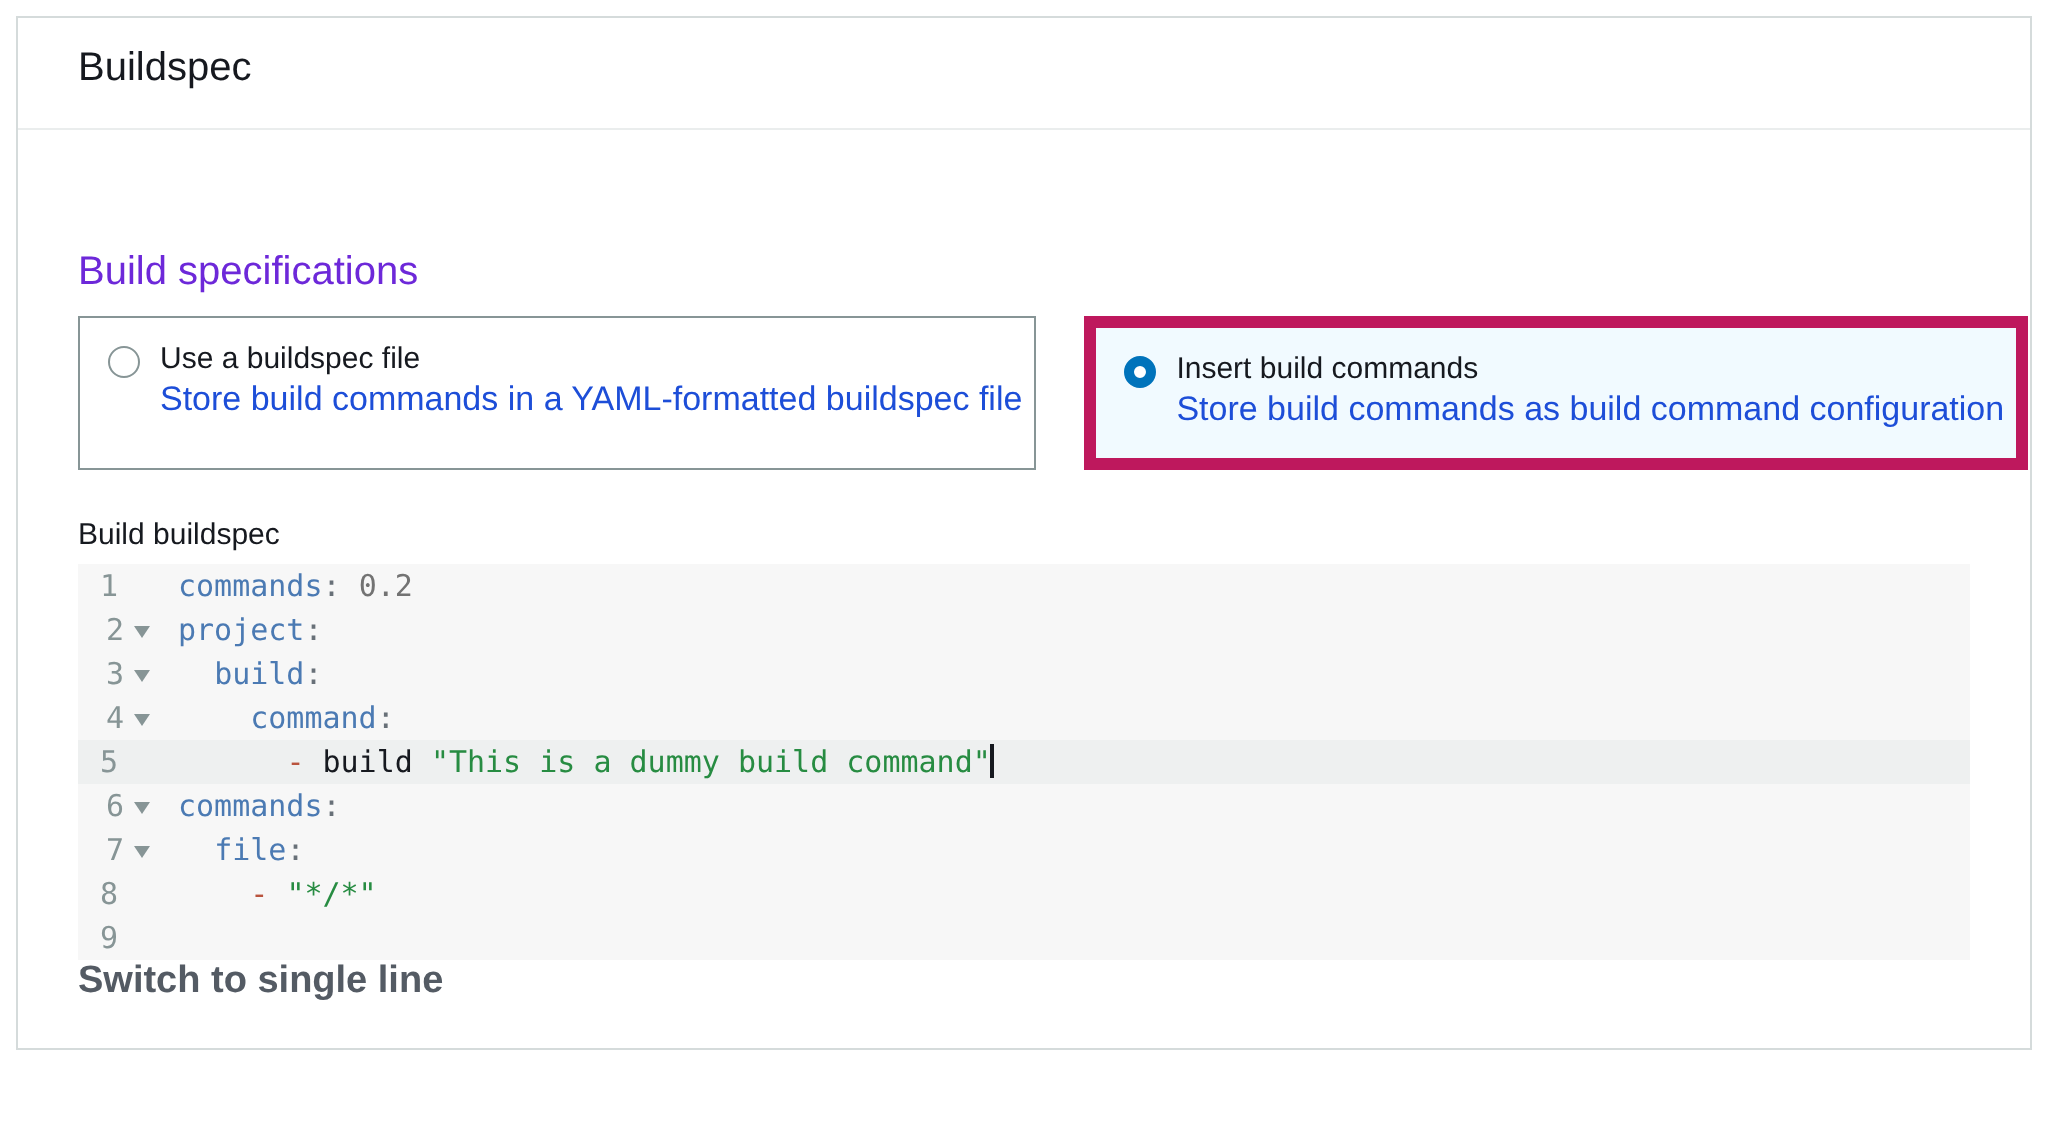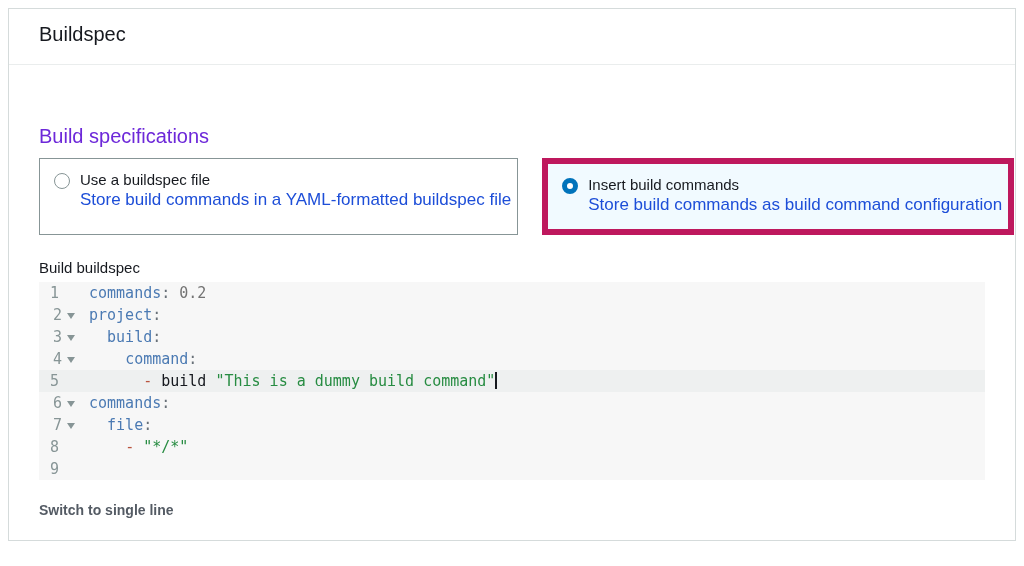--- a/index.html
+++ b/index.html
@@ -130,22 +130,21 @@
   .p  { color: #687078; }     
   .caret {
     display: inline-block;
     width: 0;
     border-left: 2px solid #16191f;
     height: 17px;
     vertical-align: -3px;
   }
   .switch-link {
     display: inline-block;
-    margin-top: 22px;
-    font-size: 14px;
+    font-size: 19px;
     font-weight: 700;
     color: #545b64;
     cursor: pointer;
   }
 </style>
 </head>
 <body>
 
 <div class="panel">
   <div class="panel-header">

